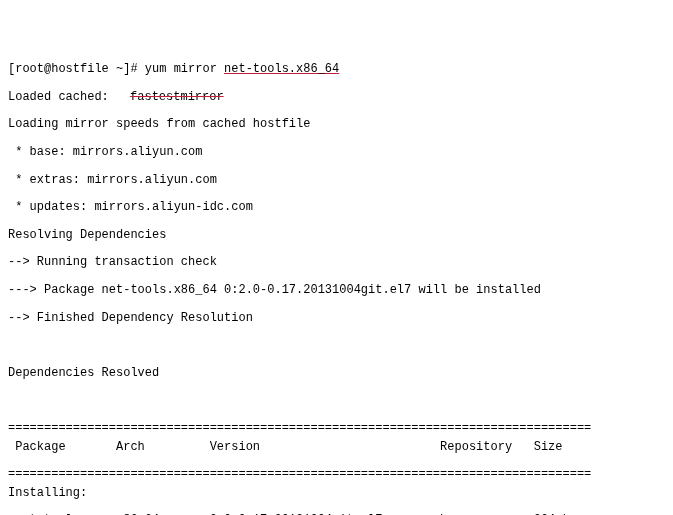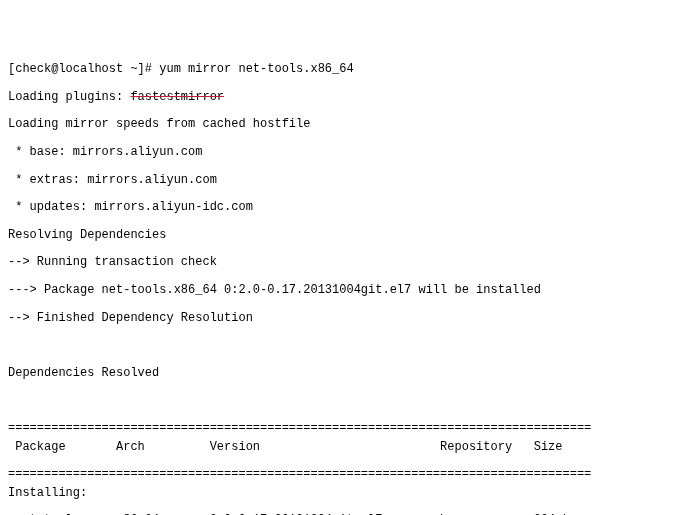--- a/index.html
+++ b/index.html
@@ -8,40 +8,42 @@
       font-size: 12px;
       color: black;
       margin: 0;
       padding: 8px;
       width: 673px;
       line-height: 1.15;
       white-space: pre;
     }
     .line { display: block; }
     .circled-underline {
+      text-decoration: underline;
       text-decoration-color: #c41e3a;
     }
     .strike-red {
       text-decoration: line-through;
       text-decoration-color: #c41e3a;
+      margin-left: 14px;
     }
     .hr-line {
       display: inline-block;
       width: 650px;
       overflow: hidden;
       height: 1.15em;
     }
   </style>
 </head>
 <body>
 
 
 
-<span class="line"><span>[check@localhost ~]# </span><span>yum mirror </span><span class="circled-underline">net-tools.x86_64</span></span>
-<span class="line"><span>Loading plugins: </span><span class="strike-red">fastestmirror</span></span>
+<span class="line"><span>[root@hostfile ~]# </span><span>yum mirror </span><span class="circled-underline">net-tools.x86_64</span></span>
+<span class="line"><span>Loaded cached: </span><span class="strike-red">fastestmirror</span></span>
 <span class="line">Loading mirror speeds from cached hostfile</span>
 <span class="line"> * base: mirrors.aliyun.com</span>
 <span class="line"> * extras: mirrors.aliyun.com</span>
 <span class="line"> * updates: mirrors.aliyun-idc.com</span>
 <span class="line">Resolving Dependencies</span>
 <span class="line">--&gt; Running transaction check</span>
 <span class="line">---&gt; Package net-tools.x86_64 0:2.0-0.17.20131004git.el7 will be installed</span>
 <span class="line">--&gt; Finished Dependency Resolution</span>
 <span class="line"> </span>
 <span class="line">Dependencies Resolved</span>

